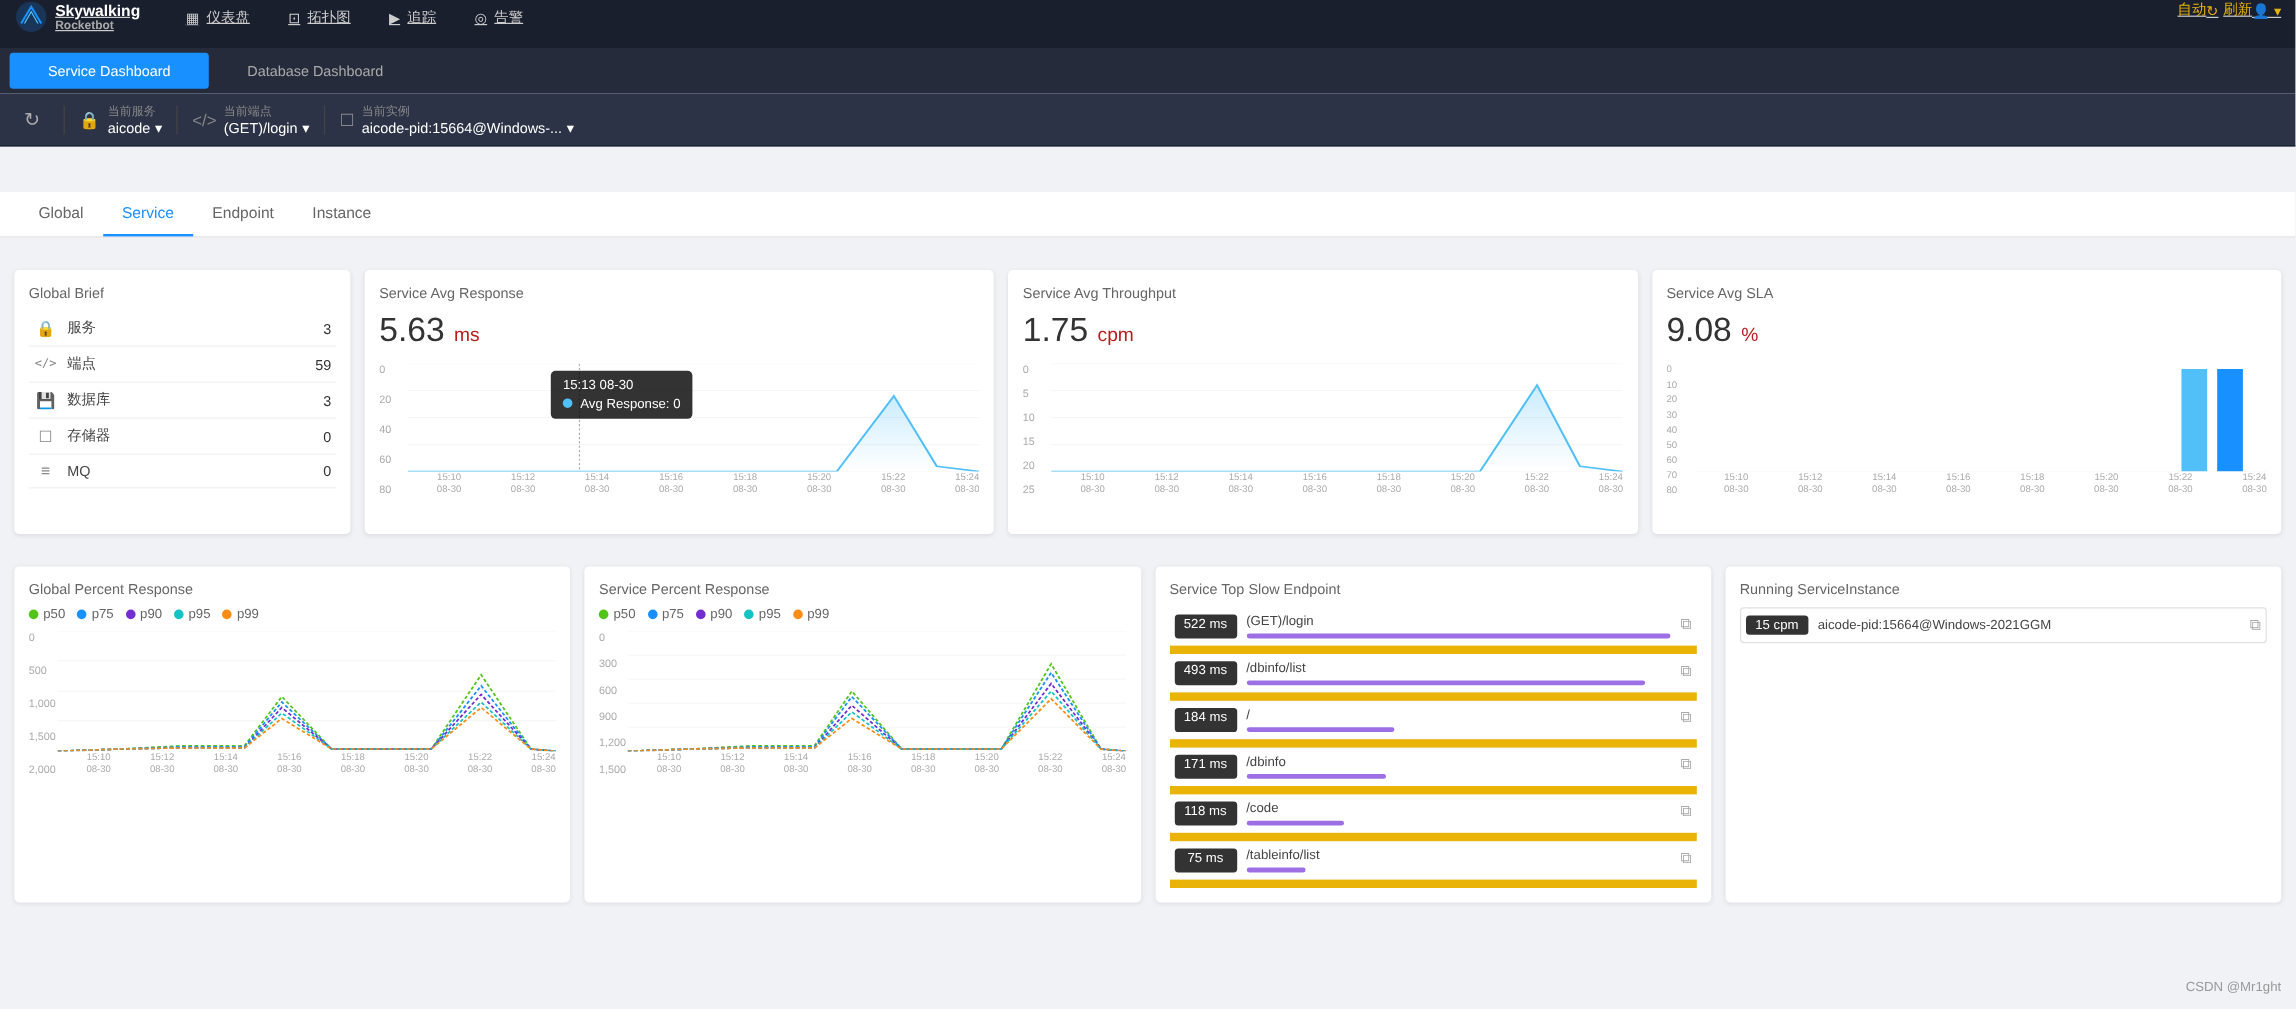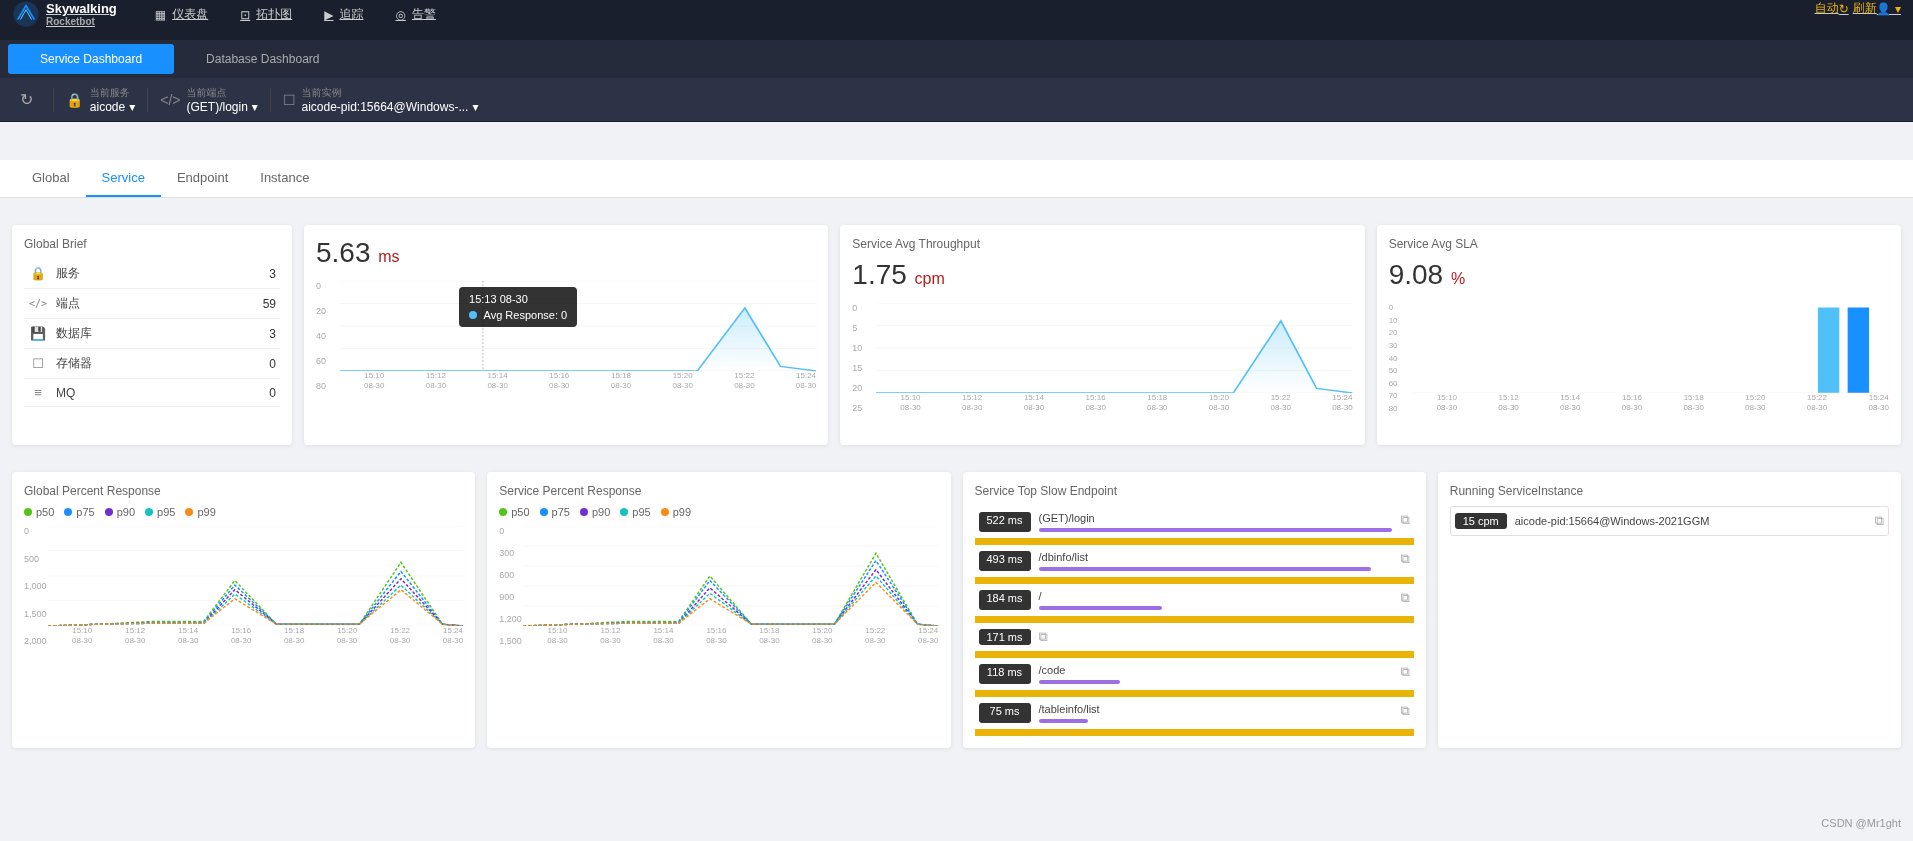--- a/index.html
+++ b/index.html
@@ -448,20 +448,21 @@
         <span class="brief-count">0</span>
       </div>
       <div class="brief-item">
         <span class="brief-icon">≡</span>
         <span class="brief-label">MQ</span>
         <span class="brief-count">0</span>
       </div>
     </div>
 
     <div class="card">
+      <div class="card-title">Service Avg Response</div>
       <div class="metric-value">
         <span>5.63</span>
         <span class="metric-unit">ms</span>
       </div>
       <div class="chart-container" style="position:relative;height:130px;">
         <div class="y-axis">
           <span>80</span>
             <span>60</span>
             <span>40</span>
             <span>20</span>
@@ -749,20 +750,24 @@
           <span class="slow-badge">184 ms</span>
           <div class="slow-bar-container">
             <div class="slow-path">/</div>
             <div class="slow-bar" style="width:35%;"></div>
           </div>
           <span class="slow-copy">⧉</span>
         </div>
 
         <div class="slow-endpoint-item">
           <span class="slow-badge">171 ms</span>
+          <div class="slow-bar-container">
+            <div class="slow-path">/dbinfo</div>
+            <div class="slow-bar" style="width:33%;"></div>
+          </div>
           <span class="slow-copy">⧉</span>
         </div>
 
         <div class="slow-endpoint-item">
           <span class="slow-badge">118 ms</span>
           <div class="slow-bar-container">
             <div class="slow-path">/code</div>
             <div class="slow-bar" style="width:23%;"></div>
           </div>
           <span class="slow-copy">⧉</span>

